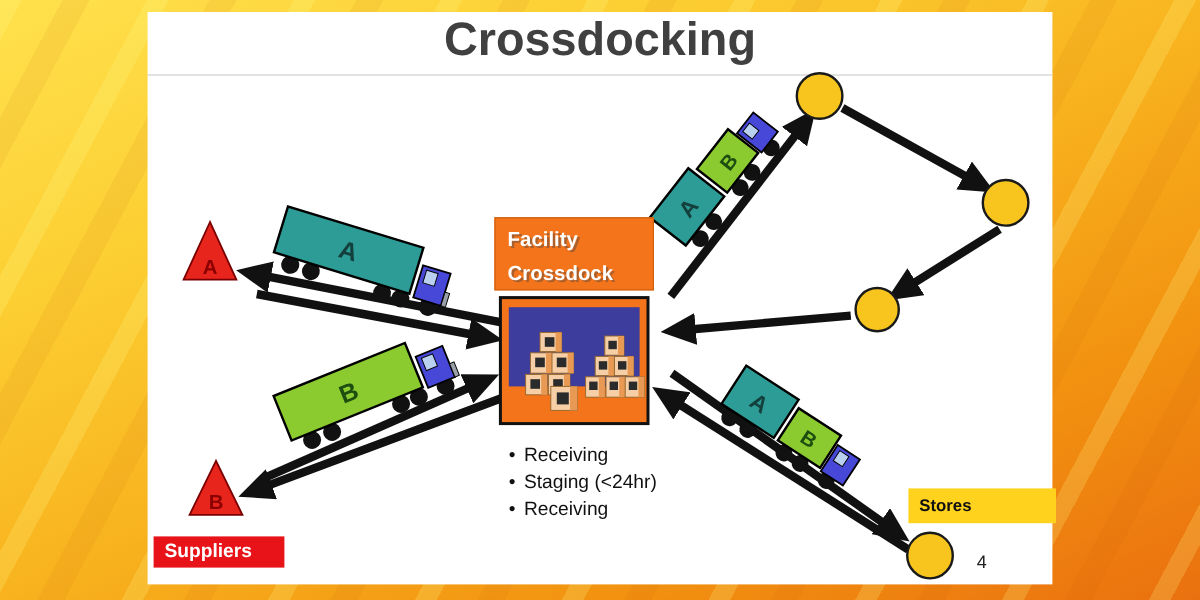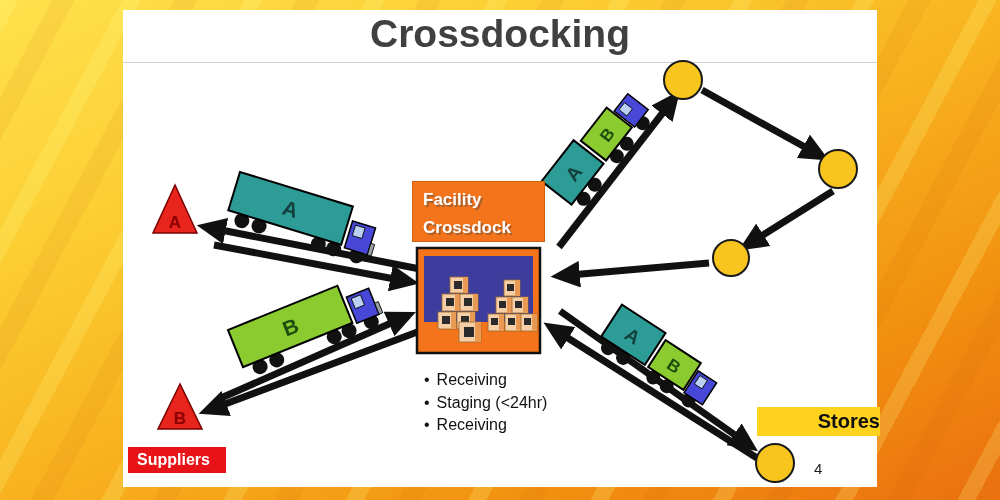--- a/index.html
+++ b/index.html
@@ -34,25 +34,25 @@
     padding:4px 0 0 10px;text-shadow:2px 2px 0 rgba(110,80,60,0.55);
   }
   .bullets{
     position:absolute;left:424px;top:369px;width:190px;
     font-size:16px;line-height:22.5px;color:#111;
   }
   .bullet-row .dot{margin-right:7px;}
   .bullet-bold{font-weight:400;}
   .stores-label{
     position:absolute;left:757px;top:407px;width:123px;height:29px;
-    background:#ffd21e;color:#101010;font-weight:700;font-size:20px;
-    line-height:29px;padding-left:9px;box-sizing:border-box;text-align:right;
+    background:#ffd21e;color:#101010;font-weight:700;font-size:14px;
+    line-height:29px;padding-left:9px;box-sizing:border-box;
   }
   .suppliers-label{
-    position:absolute;left:128px;top:447px;width:98px;height:26px;
+    position:absolute;left:128px;top:447px;width:109px;height:26px;
     background:#e81318;color:#ffffff;font-weight:700;font-size:16px;
     line-height:26px;padding-left:9px;box-sizing:border-box;
   }
   .page-number{
     position:absolute;left:814px;top:460px;font-size:15px;color:#222;
   }
   svg text{font-family:"Liberation Sans",sans-serif;}
 </style>
 </head>
 <body>

